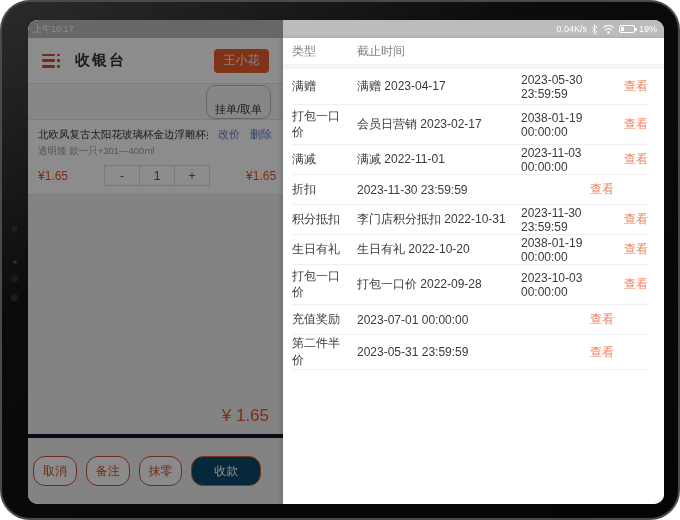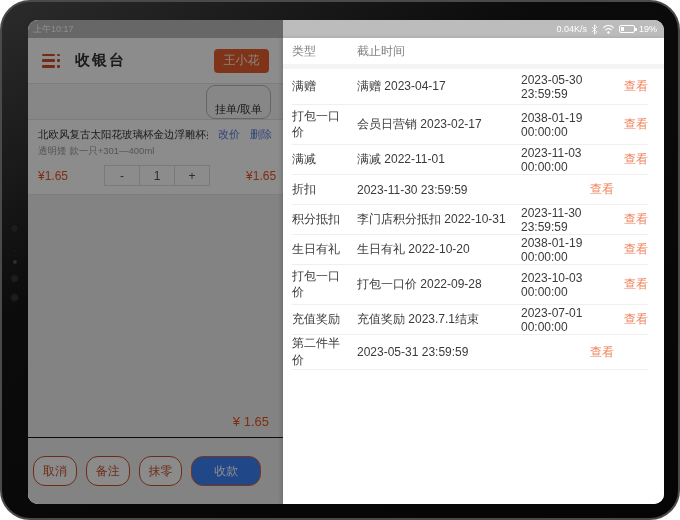--- a/index.html
+++ b/index.html
@@ -61,26 +61,26 @@
   .item-row3 { display:flex; align-items:center; margin-top:7px;gap:36px; }
   .price { font-size:12px; color:#e8541e; }
   .stepper { display:flex; margin:0 auto; }
   .step-box { width:36px; height:21px; border:1px solid #ddd; background:#fff;
     display:flex; align-items:center; justify-content:center; font-size:12px;
     color:#555; cursor:pointer; }
   .step-box + .step-box { margin-left:-1px; }
   .qty { cursor:default; }
 
   .lp-spacer { flex:1; }
-  .lp-total { text-align:right; padding:0 14px 8px 0; font-size:13px; color:#e8541e;
-    border-bottom:1px solid #0f172a; }
+  .lp-total { text-align:right; padding:0 14px 8px 0; font-size:17px; color:#e8541e;
+    border-bottom:4px solid #0f172a; }
   .lp-footer { height:66px; display:flex; align-items:center; padding:0 22px 0 5px; gap:9px; }
   .ft-btn { width:44px; height:30px; background:#fdfdfd; border:1px solid #c8502b;
     border-radius:12px; color:#c8502b; font-size:12px; cursor:pointer; }
-  .ft-btn.primary { width:70px; margin-left:auto; background:#3b82f6;
+  .ft-btn.primary { width:70px; margin-left:auto; background:#0c4a6e;
     border-color:#e8602f; color:#fff; }
 
   
   .scrim { position:absolute; left:0; top:0; width:255px; height:100%;
     background:rgba(0,0,0,0.45); z-index:6; pointer-events:none; }
 
   
   .right-panel { flex:1; background:#fff; box-shadow:-2px 0 4px rgba(0,0,0,0.15);
     display:flex; flex-direction:column; overflow:hidden; }
   .tbl { padding:0 16px 0 9px; }
@@ -229,21 +229,20 @@
               <div class="c-view">查看</div>
             </div>
             <div class="trow tbl-grid">
               <div class="c-type">打包一口价</div>
               <div class="c-act">打包一口价 2022-09-28</div>
               <div class="c-deadline">2023-10-03 00:00:00</div>
               <div class="c-view">查看</div>
             </div>
             <div class="trow tbl-grid">
               <div class="c-type">充值奖励</div>
-              <div class="c-act">充值奖励 2023.7.1结束</div>
               <div class="c-deadline">2023-07-01 00:00:00</div>
               <div class="c-view">查看</div>
             </div>
             <div class="trow tbl-grid">
               <div class="c-act">第二件半价</div>
               <div class="c-deadline">2023-05-31 23:59:59</div>
               <div class="c-view">查看</div>
             </div>
           </div>
       </div>

